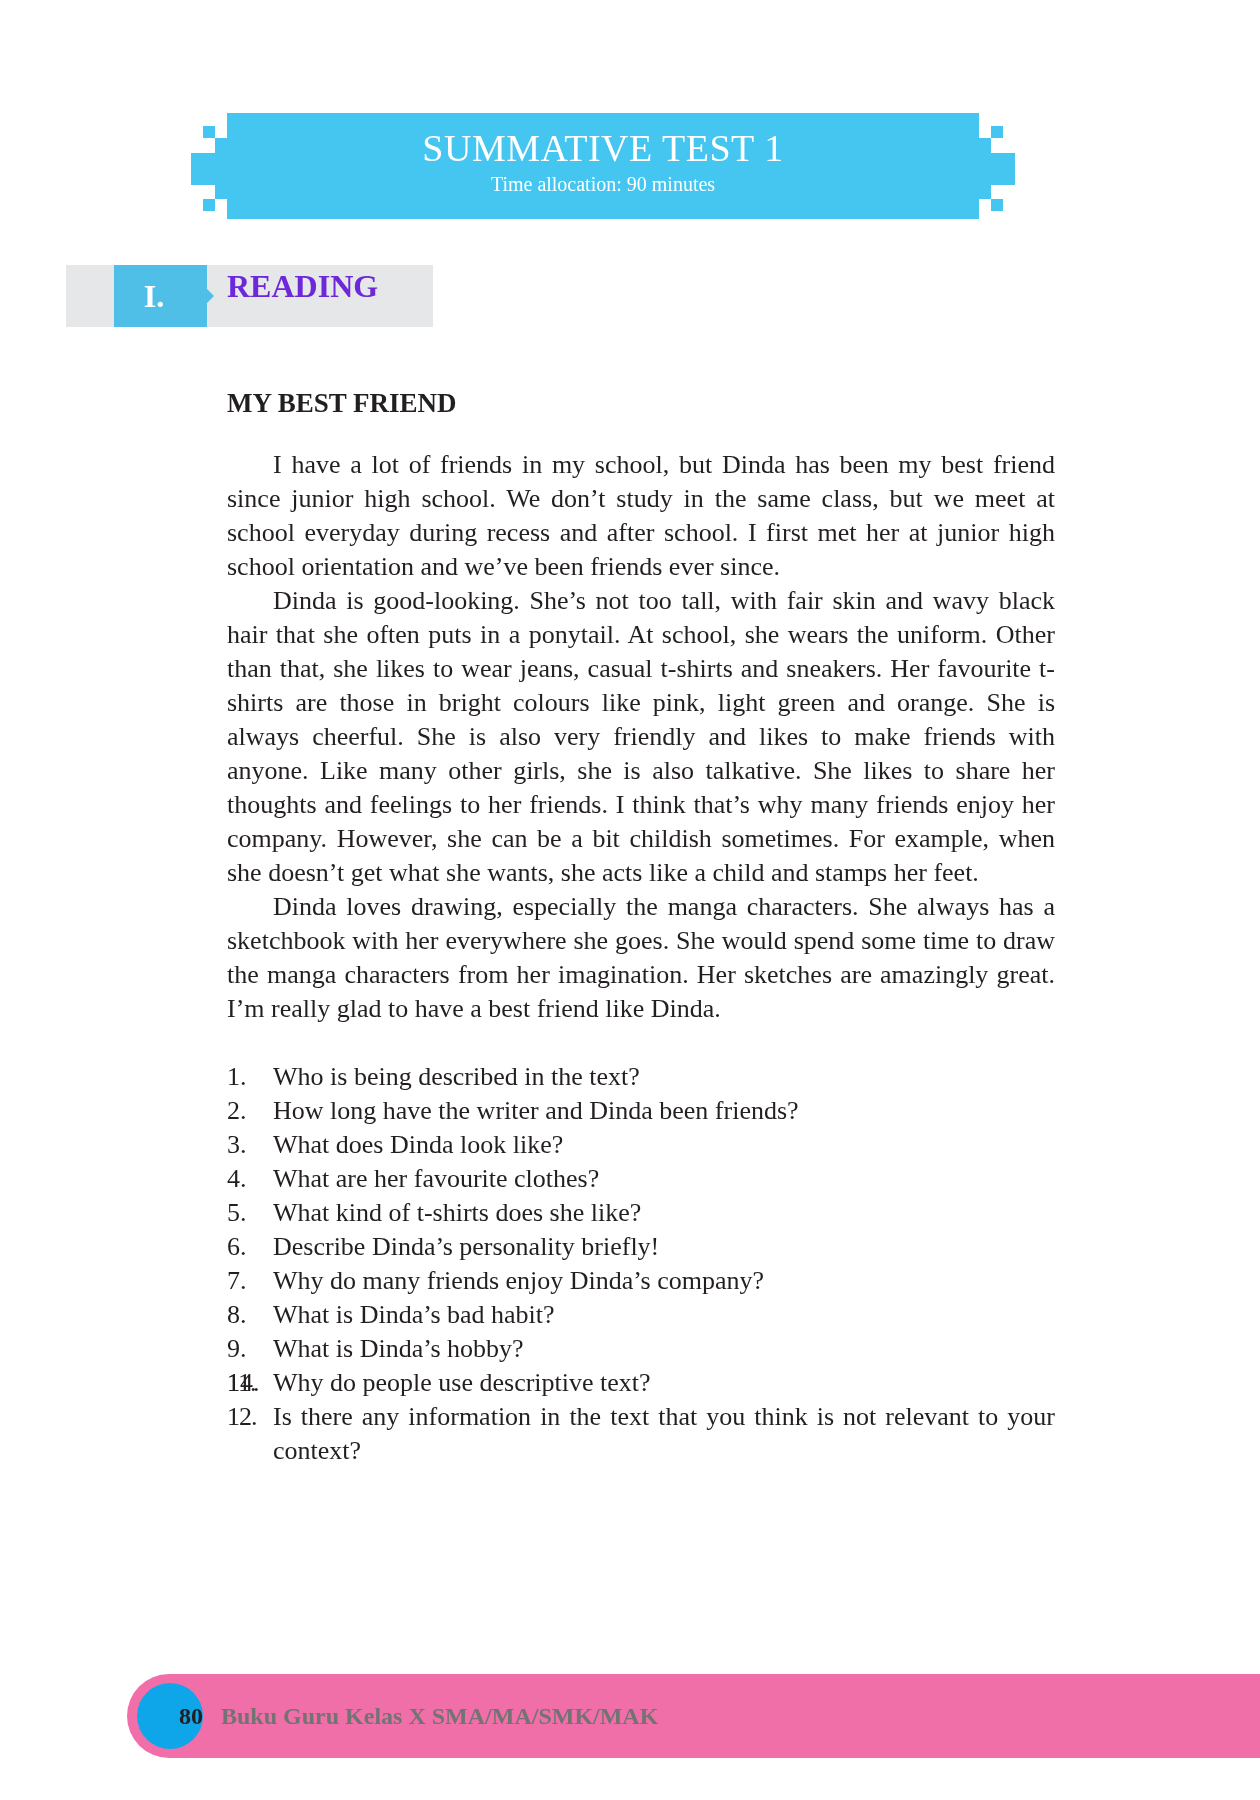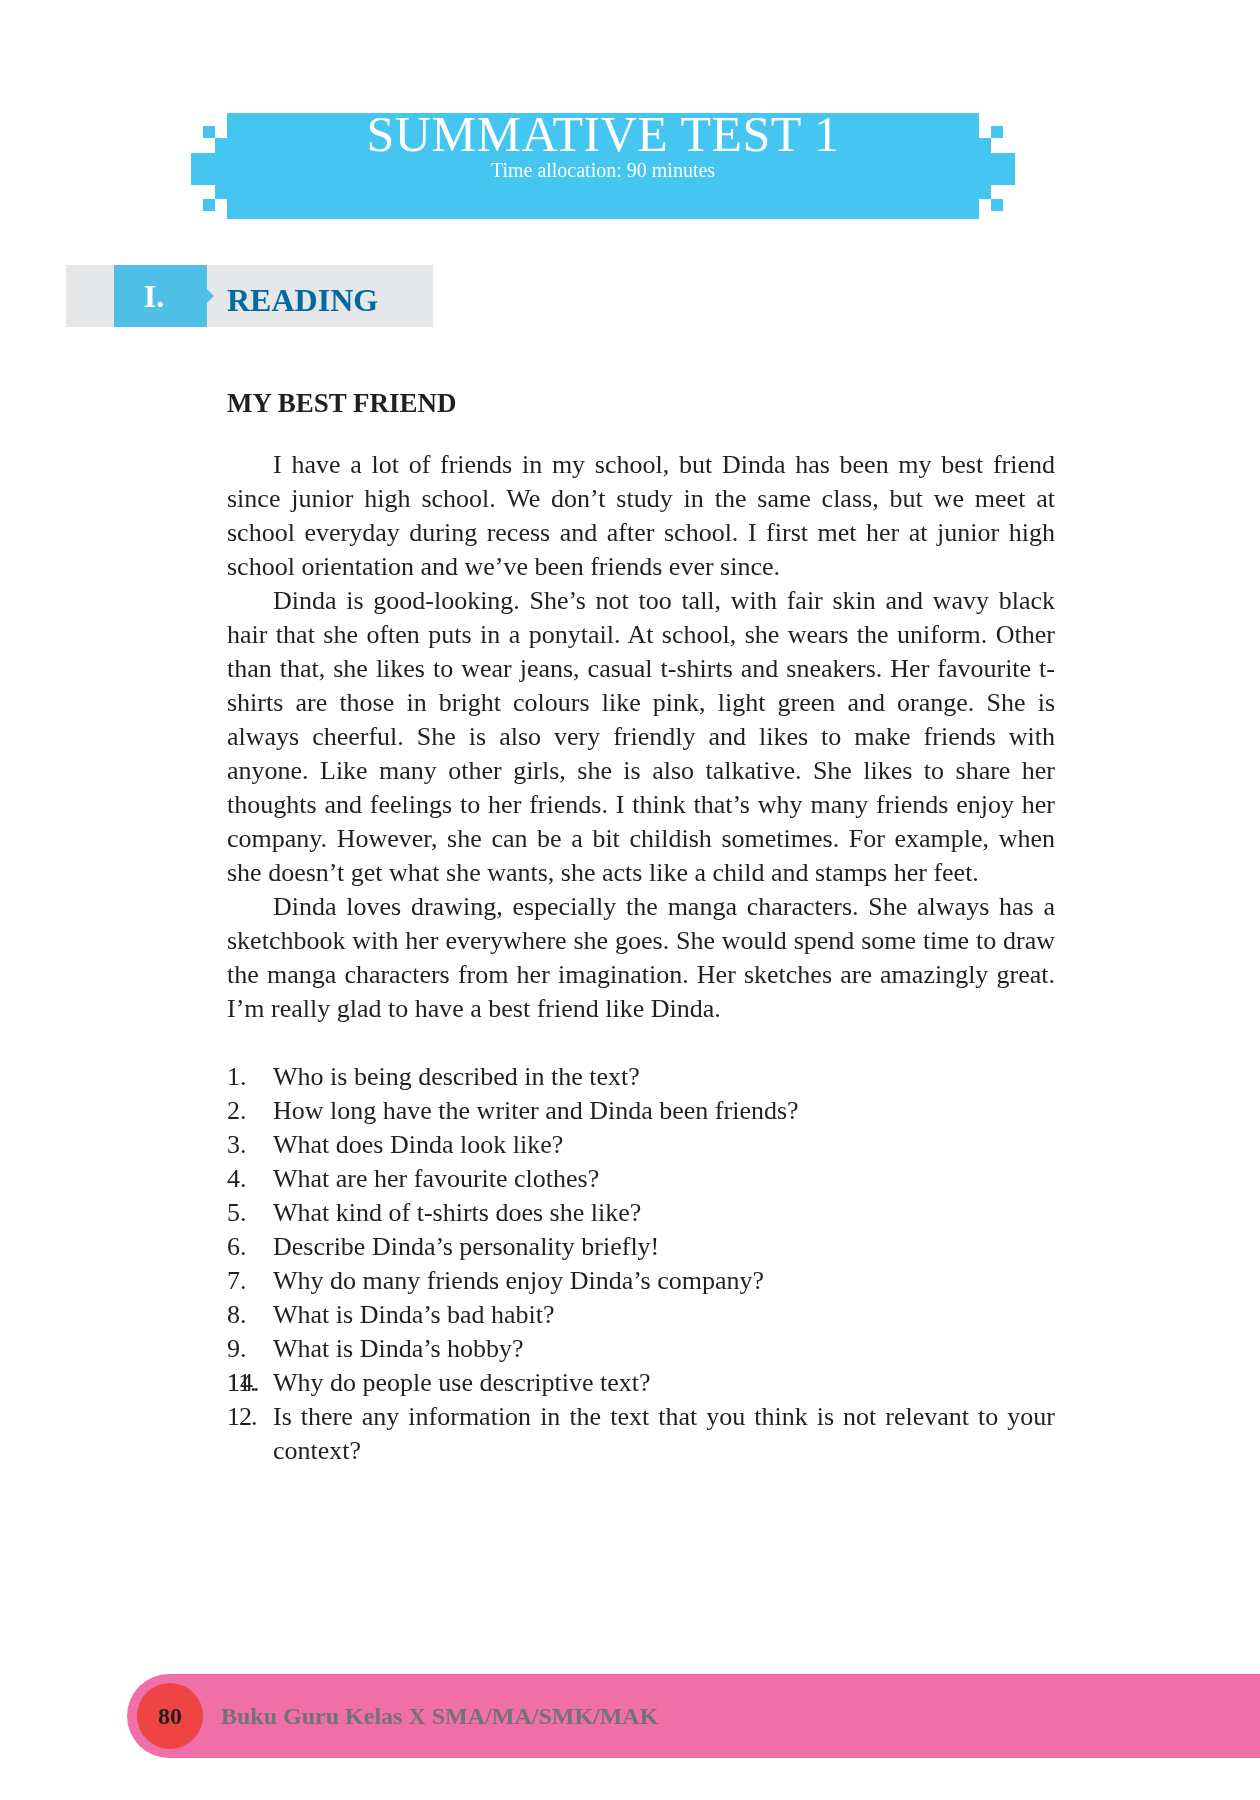--- a/index.html
+++ b/index.html
@@ -46,21 +46,22 @@
     position: absolute;
     left: 227px;
     top: 113px;
     width: 752px;
     height: 106px;
     text-align: center;
     color: #ffffff;
   }
   .banner-title {
     display: block;
-    font-size: 50px;
+    margin-top: 14px;
+    font-size: 38px;
     line-height: 42px;
     letter-spacing: 0.5px;
   }
   .banner-sub {
     display: block;
     margin-top: 0px;
     font-size: 20px;
     line-height: 30px;
   }
 
@@ -100,26 +101,26 @@
     height: 62px;
     line-height: 62px;
     text-align: center;
     font-weight: bold;
     font-size: 32px;
     color: #ffffff;
   }
   .section-title {
     position: absolute;
     left: 227px;
-    top: 268px;
+    top: 254px;
     height: 62px;
     line-height: 64px;
     font-weight: bold;
     font-size: 32px;
-    color: #0369a1;
+    color: #6d28d9;
   }
 
   
   .content {
     position: absolute;
     left: 227px;
     top: 350px;
     width: 828px;
   }
   .instruction {
@@ -182,22 +183,22 @@
     border-top-left-radius: 42px;
     border-bottom-left-radius: 42px;
   }
   .page-circle {
     position: absolute;
     left: 137px;
     top: 1683px;
     width: 66px;
     height: 66px;
     border-radius: 50%;
-    background: #ef4444;
-    text-align: center;
+    background: #0ea5e9;
+    text-align: right;
     line-height: 66px;
     font-weight: bold;
     font-size: 24px;
     color: #231f20;
   }
   .footer-text {
     position: absolute;
     left: 221px;
     top: 1674px;
     height: 84px;

